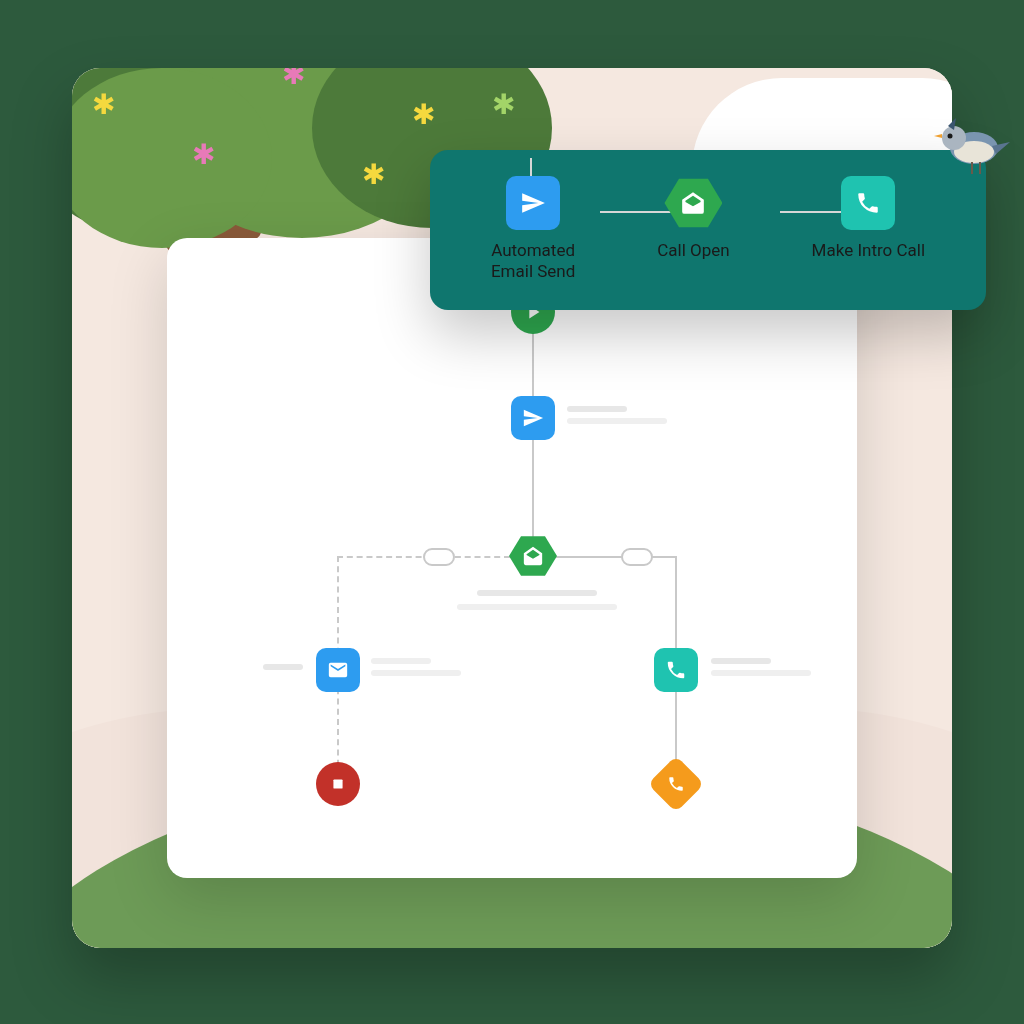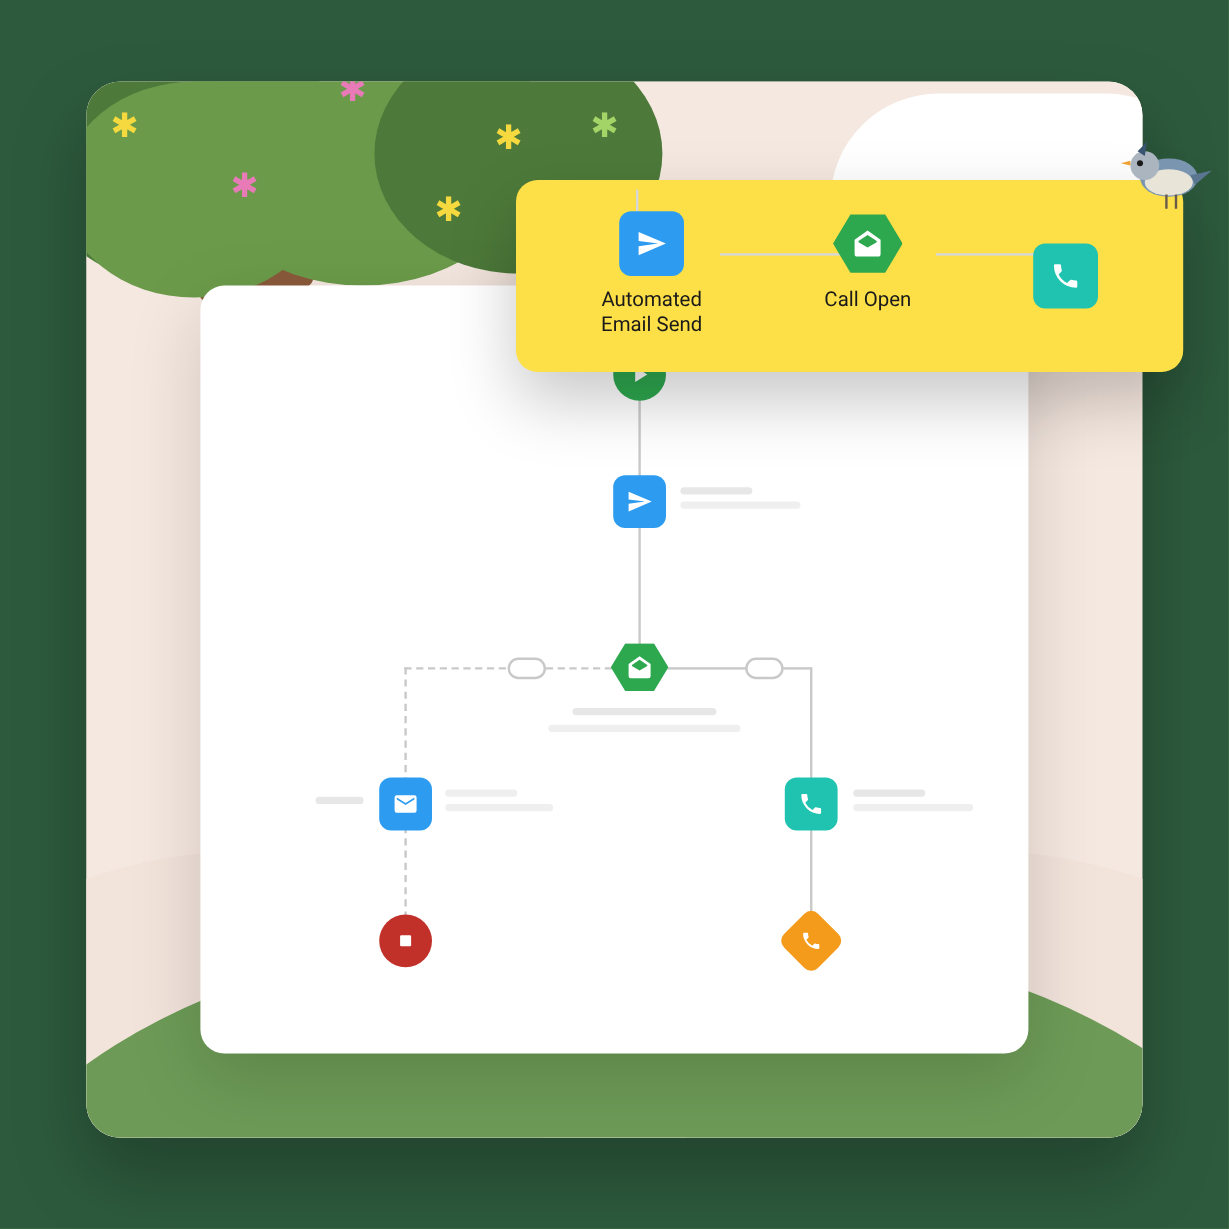--- a/index.html
+++ b/index.html
@@ -102,21 +102,21 @@
     border-radius:10px;
   }
 
   
   .detail-card {
     position:absolute;
     left: 430px;
     top: 150px;
     width: 556px;
     height: 160px;
-    background:#fde047;
+    background:#0f766e;
     border-radius:18px;
     box-shadow: 0 24px 55px rgba(0,0,0,0.22);
     display:flex;
     align-items:center;
     justify-content:space-around;
     padding: 0 20px;
   }
   .detail-item {
     display:flex;
     flex-direction:column;
@@ -282,20 +282,21 @@
     </div>
     <div class="detail-label">Call Open</div>
   </div>
 
   <div class="detail-item">
     <div class="node rounded teal">
       <svg class="ico" viewBox="0 0 24 24" fill="#fff" style="width:26px;height:26px;">
           <path d="M6.6 10.8a15 15 0 006.6 6.6l2.2-2.2a1 1 0 011-.25 11.4 11.4 0 003.6.58 1 1 0 011 1V20a1 1 0 01-1 1A17 17 0 013 4a1 1 0 011-1h3.5a1 1 0 011 1 11.4 11.4 0 00.58 3.6 1 1 0 01-.25 1L6.6 10.8z"></path>
         </svg>
     </div>
+    <div class="detail-label">Make Intro Call</div>
   </div>
 </div>
 
 <div class="bird">
   <svg viewBox="0 0 90 70">
     <ellipse cx="50" cy="40" rx="24" ry="16" fill="#7a95b0"></ellipse>
     <ellipse cx="50" cy="44" rx="20" ry="11" fill="#e8e4d8"></ellipse>
     <circle cx="30" cy="30" r="12" fill="#aab5c0"></circle>
     <circle cx="26" cy="28" r="2.5" fill="#1a1a1a"></circle>
     <path d="M18 30 L10 28 L18 26 Z" fill="#f0a030"></path>

